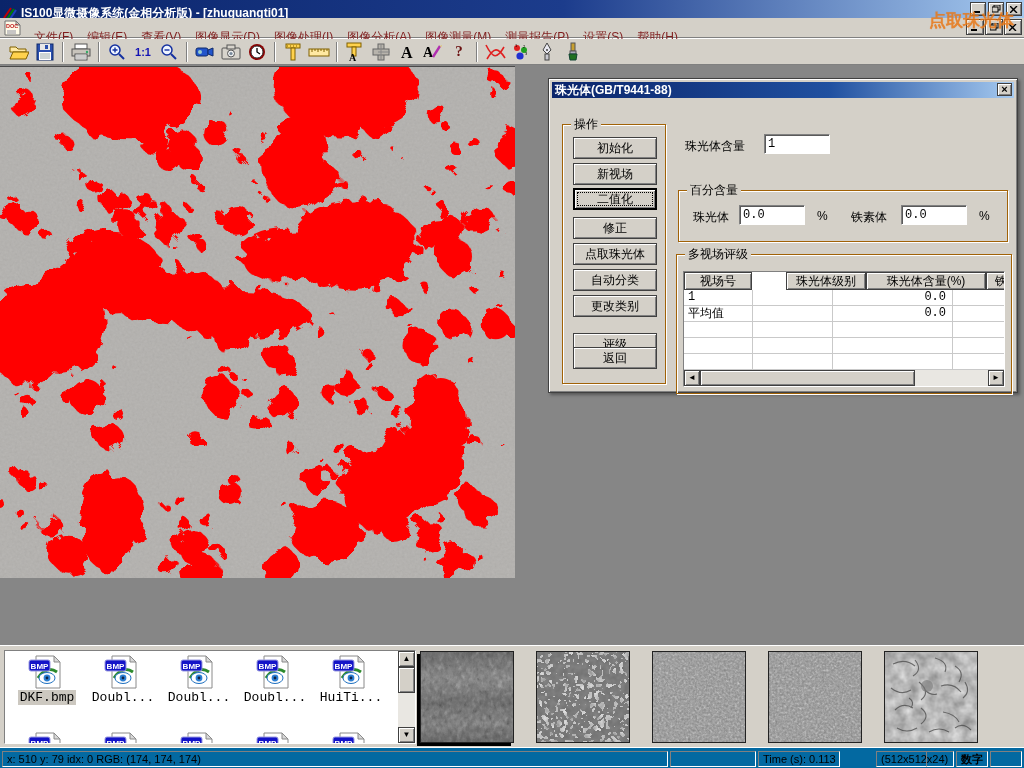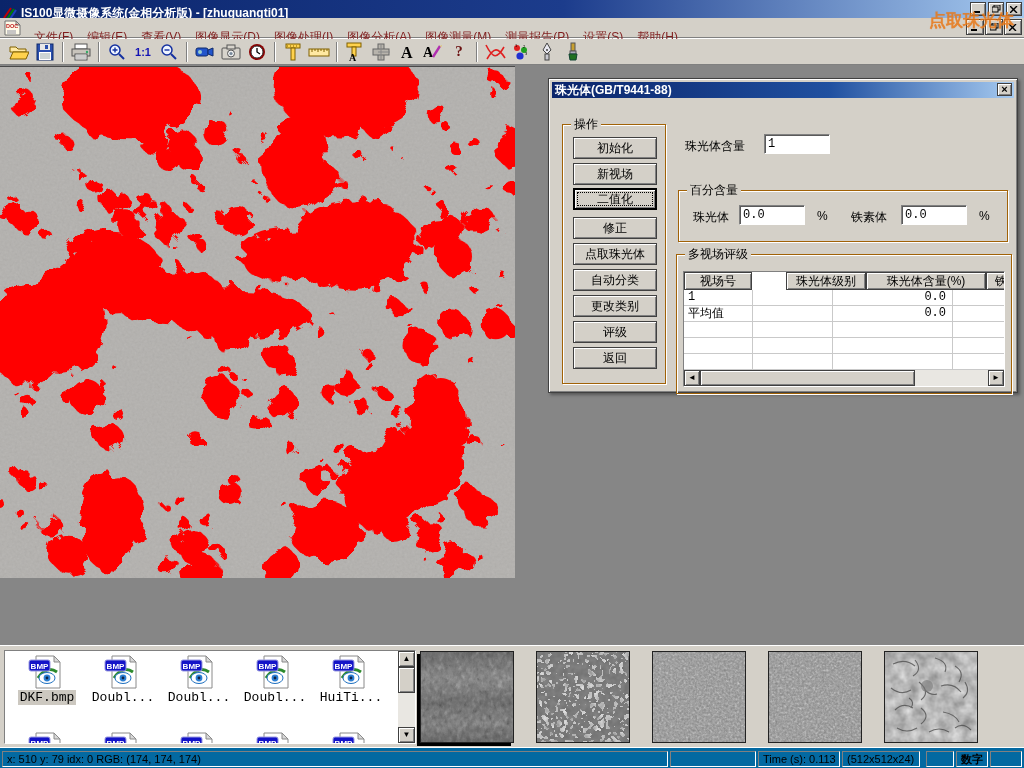--- a/index.html
+++ b/index.html
@@ -640,21 +640,21 @@
 
         <div class="groupbox" style="left:10px; top:26px; width:104px; height:260px;">
           <span class="legend">操作</span>
           <div class="pbtn" style="top:12px;">初始化</div>
           <div class="pbtn" style="top:38px;">新视场</div>
           <div class="pbtn focused" style="top:63px;">二值化</div>
           <div class="pbtn" style="top:92px;">修正</div>
           <div class="pbtn" style="top:118px;">点取珠光体</div>
           <div class="pbtn" style="top:144px;">自动分类</div>
           <div class="pbtn" style="top:170px;">更改类别</div>
-          <div class="pbtn" style="top:196px;">评级</div>
+          <div class="pbtn" style="top:208px;">评级</div>
           <div class="pbtn" style="top:222px;">返回</div>
         </div>
 
         <span class="dlab" style="left:133px; top:40px;">珠光体含量</span>
         <input class="edit" style="left: 212px; top: 36px; width: 66px; height: 20px;" readonly="" value="1">
 
 
         <div class="groupbox" style="left:126px; top:92px; width:330px; height:52px;">
           <span class="legend">百分含量</span>
           <span class="dlab" style="left:14px; top:18px;">珠光体</span>
@@ -877,19 +877,19 @@
         <stop offset="1" stop-color="#000" stop-opacity="0.55"></stop>
       </linearGradient>
     </defs>
       </svg>
   </div>
 
   <div class="statusbar">
     <div class="spanel" style="left:2px; width:666px;">x: 510 y: 79  idx: 0  RGB: (174, 174, 174)</div>
     <div class="spanel" style="left:670px; width:86px;"></div>
     <div class="spanel" style="left:758px; width:82px;">Time (s): 0.113</div>
-    <div class="spanel" style="left:842px; width:78px;">(512x512x24)</div>
+    <div class="spanel" style="left:876px; width:78px;">(512x512x24)</div>
     <div class="spanel" style="left:926px; width:28px;"></div>
     <div class="spanel" style="left:956px; width:32px; font-weight:bold;">数字</div>
     <div class="spanel" style="left:990px; width:32px;"></div>
   </div>
 
 </div>
 
 </body></html>

